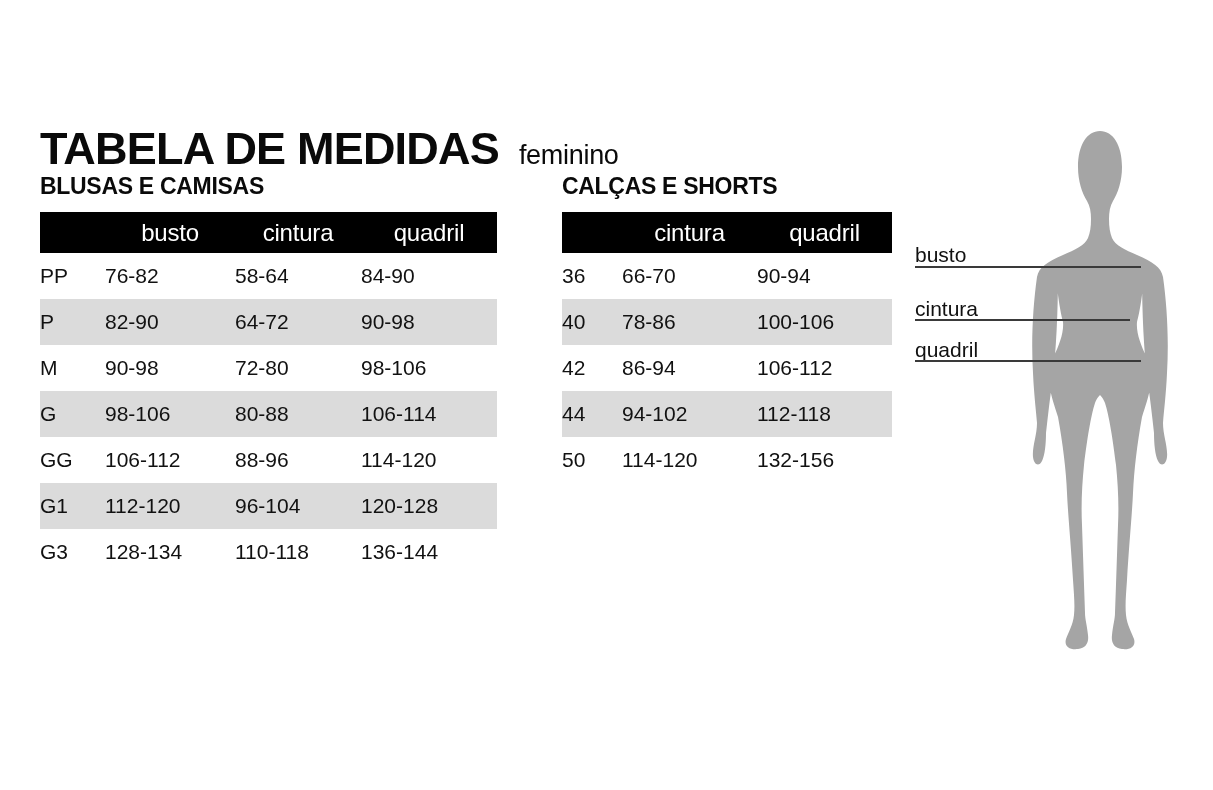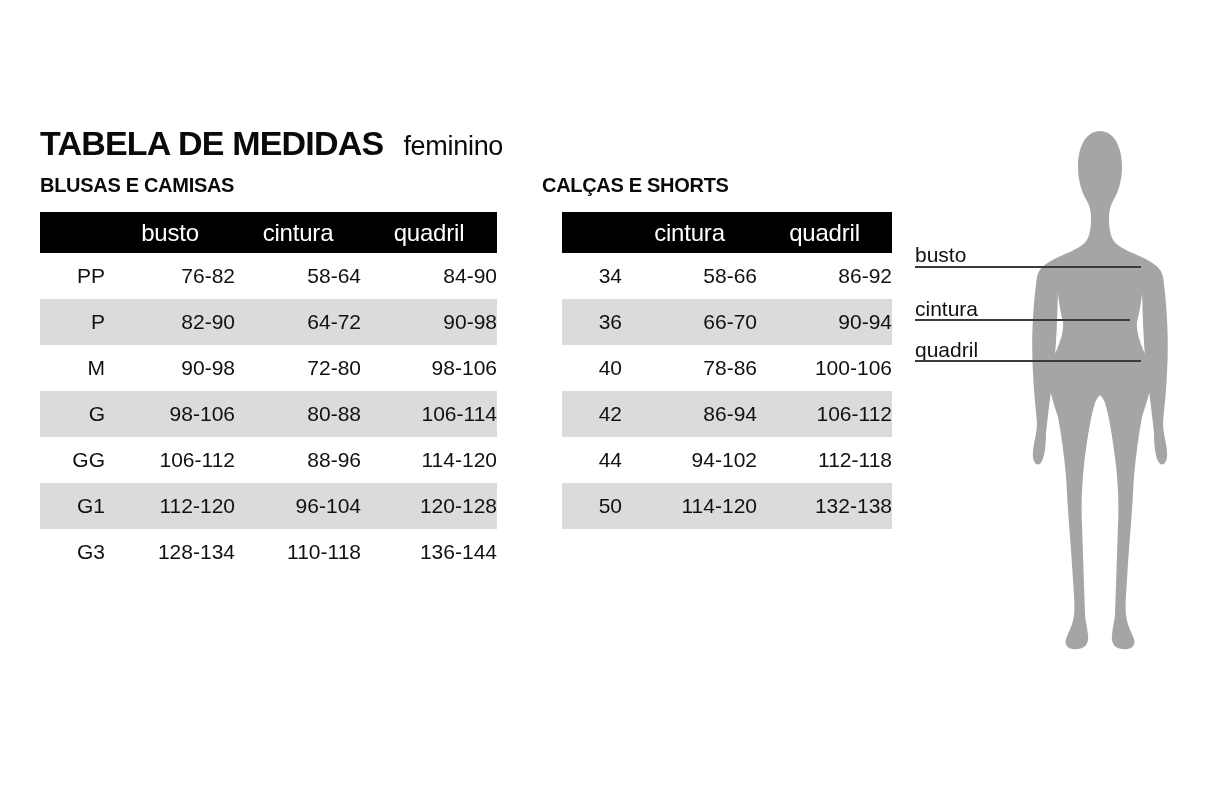--- a/index.html
+++ b/index.html
@@ -2,38 +2,38 @@
 <html><head>
 <meta charset="utf-8">
 <style>
   html,body{margin:0;padding:0;}
   body{
     width:1213px;height:790px;position:relative;background:#ffffff;
     font-family:"Liberation Sans", sans-serif;color:#0a0a0a;overflow:hidden;
   }
   
   .title-row{position:absolute;left:40px;top:126px;display:flex;align-items:baseline;white-space:nowrap;}
-  .title-row h1{margin:0;font-size:34px;font-weight:700;letter-spacing:-0.8px;line-height:1;}
+  .title-row h1{margin:0;font-size:45px;font-weight:700;letter-spacing:-0.8px;line-height:1;}
   .title-row .subtitle{font-size:27px;font-weight:400;margin-left:20px;letter-spacing:-0.3px;}
 
   
-  .section-title{position:absolute;top:175px;margin:0;font-size:20px;font-weight:700;letter-spacing:-0.3px;line-height:1;}
+  .section-title{position:absolute;top:175px;margin:0;font-size:23px;font-weight:700;letter-spacing:-0.3px;line-height:1;}
   #section-title-0{left:40px;}
-  #section-title-1{left:542px;}
+  #section-title-1{left:562px;}
 
   
   table.size-table{position:absolute;top:212px;border-collapse:collapse;table-layout:fixed;}
   #table-0{left:40px;width:457px;}
   #table-1{left:562px;width:330px;}
   table.size-table thead th{
     background:#000000;color:#ffffff;font-weight:400;font-size:24px;
     height:41px;text-align:center;padding:0;letter-spacing:-0.2px;
   }
   table.size-table tbody td{
-    font-size:21px;font-weight:400;height:46px;text-align:right;padding:0;color:#111111;
+    font-size:21px;font-weight:400;height:46px;text-align:left;padding:0;color:#111111;
   }
   table.size-table tbody tr:nth-child(even) td{background:#dbdbdb;}
   #table-0 th:nth-child(1), #table-0 td:nth-child(1){width:65px;}
   #table-0 th:nth-child(2), #table-0 td:nth-child(2){width:130px;}
   #table-0 th:nth-child(3), #table-0 td:nth-child(3){width:126px;}
   #table-0 th:nth-child(4), #table-0 td:nth-child(4){width:136px;}
   #table-1 th:nth-child(1), #table-1 td:nth-child(1){width:60px;}
   #table-1 th:nth-child(2), #table-1 td:nth-child(2){width:135px;}
   #table-1 th:nth-child(3), #table-1 td:nth-child(3){width:135px;}
 
@@ -117,25 +117,20 @@
 <table class="size-table" id="table-1">
   <thead>
       <tr>
         <th></th>
         <th>cintura</th>
         <th>quadril</th>
       </tr>
     </thead>
   <tbody>
       <tr>
-        <td>34</td>
-        <td>58-66</td>
-        <td>86-92</td>
-      </tr>
-      <tr>
         <td>36</td>
         <td>66-70</td>
         <td>90-94</td>
       </tr>
       <tr>
         <td>40</td>
         <td>78-86</td>
         <td>100-106</td>
       </tr>
       <tr>
@@ -144,21 +139,21 @@
         <td>106-112</td>
       </tr>
       <tr>
         <td>44</td>
         <td>94-102</td>
         <td>112-118</td>
       </tr>
       <tr>
         <td>50</td>
         <td>114-120</td>
-        <td>132-138</td>
+        <td>132-156</td>
       </tr>
     </tbody>
 </table>
 
 <svg id="silhouette" viewBox="0 0 170 530" aria-hidden="true">
   <g fill="#a5a5a5">
     <path id="half-body" d="
       M 85,6
       C 72,6 63,20 63,42
       C 63,56 67,68 72,76

